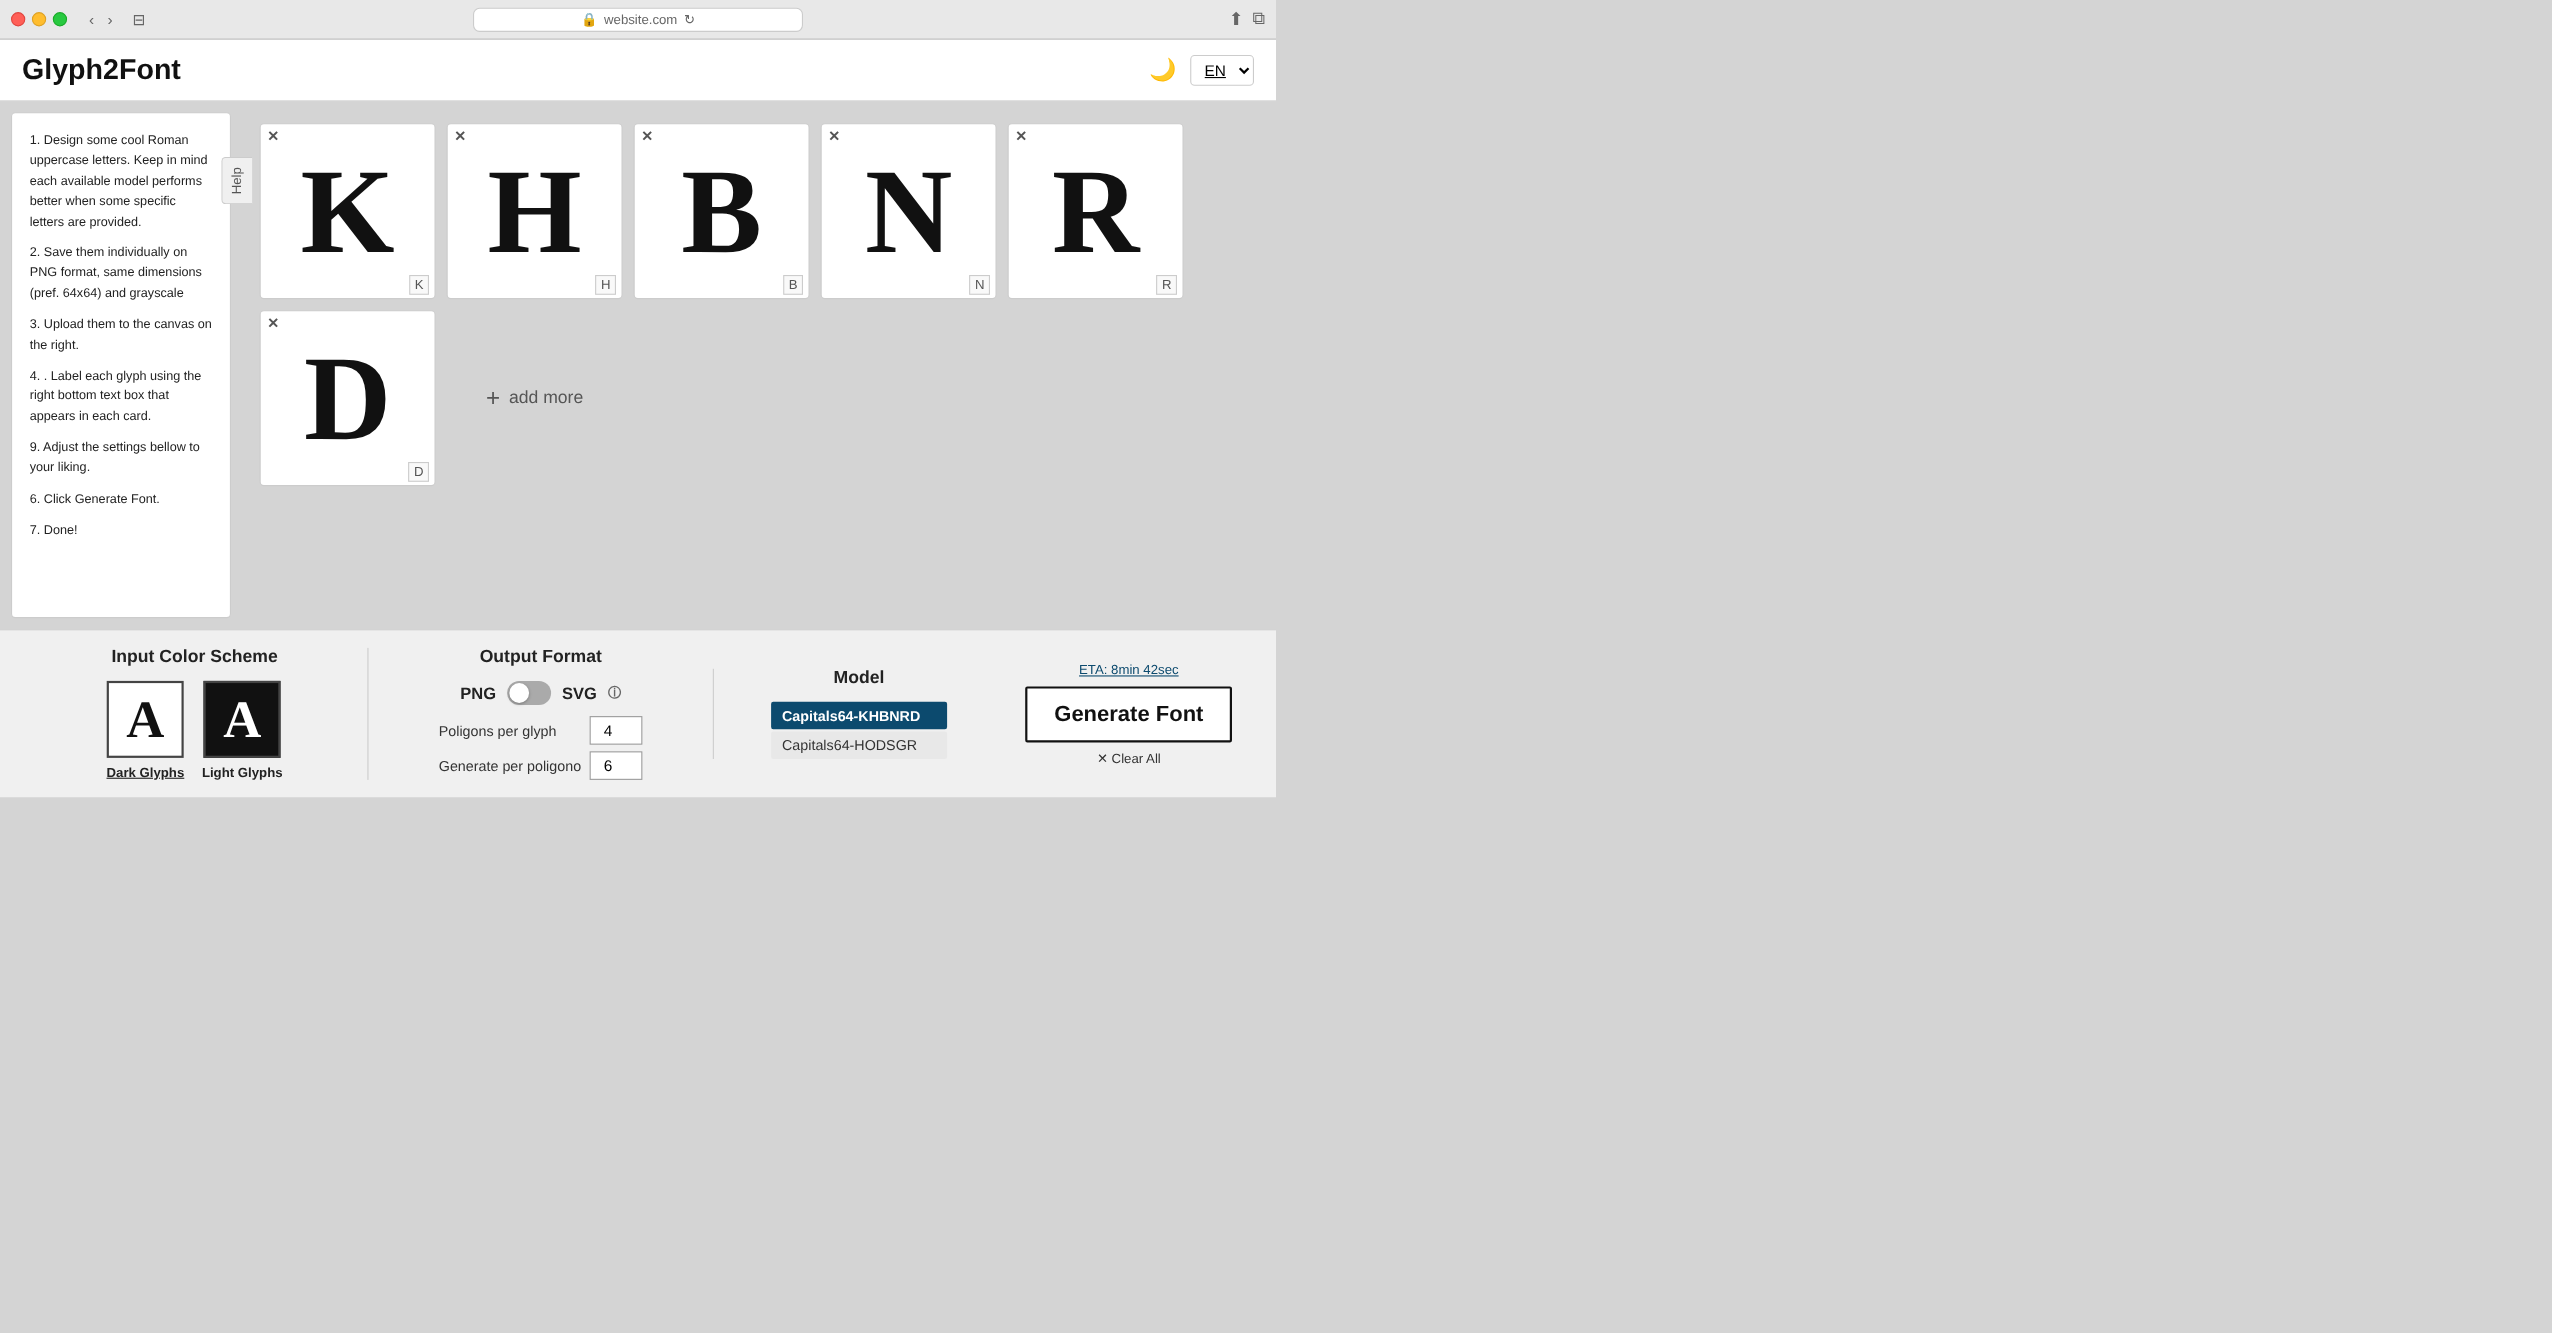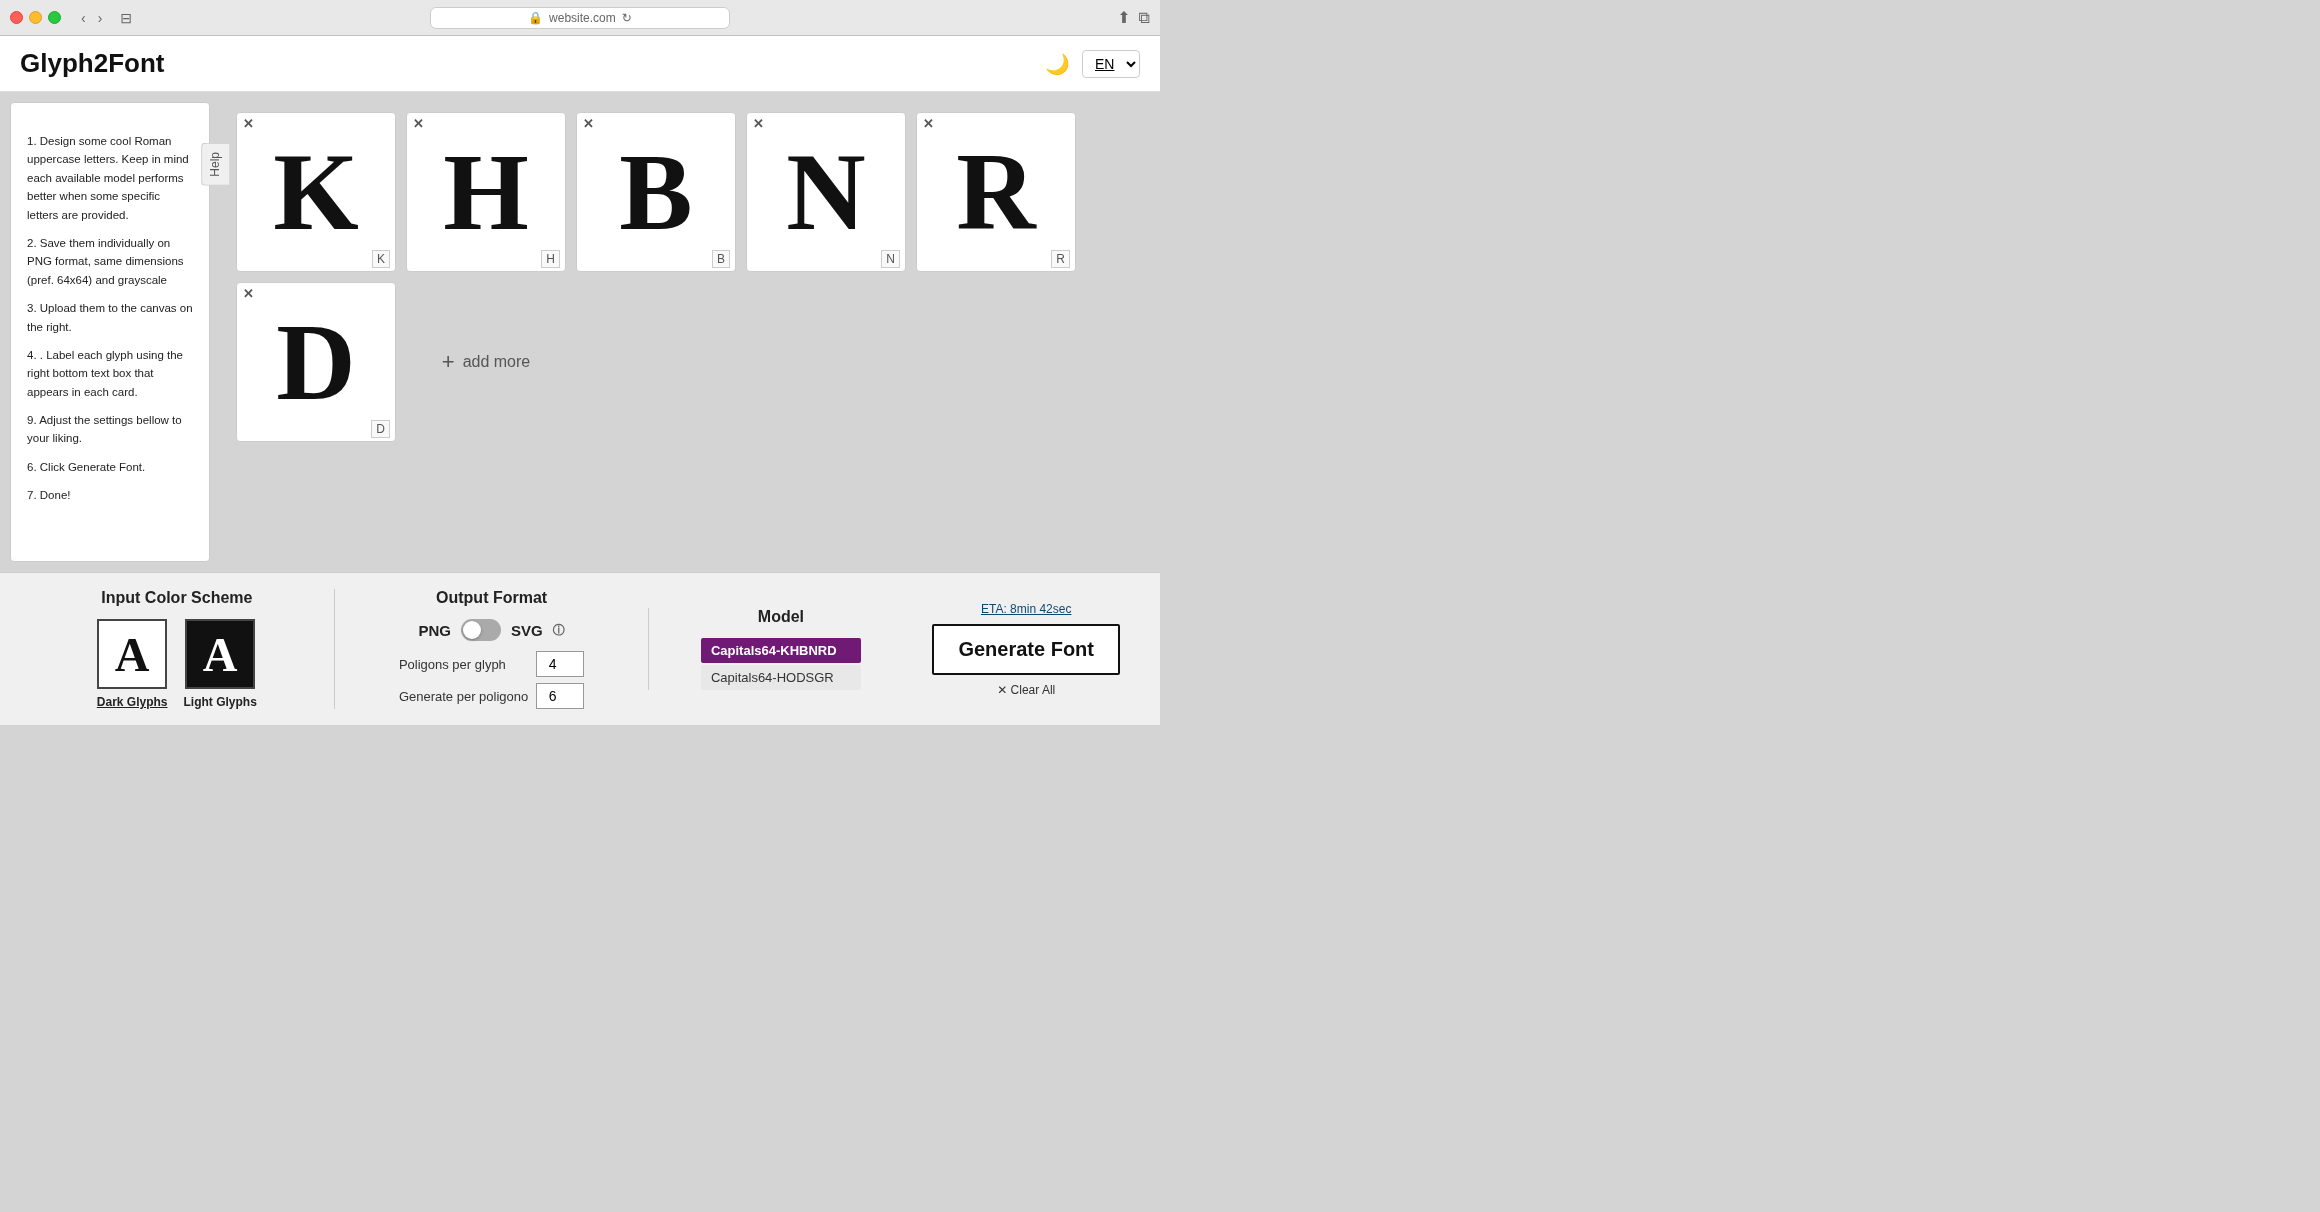--- a/index.html
+++ b/index.html
@@ -64,21 +64,21 @@
     .toggle-knob { width: 18px; height: 18px; background: #fff; border-radius: 50%; position: absolute; top: 2px; left: 2px; box-shadow: 0 1px 3px rgba(0,0,0,0.3); }
     .format-params { display: flex; flex-direction: column; gap: 6px; }
     .param-row { display: flex; align-items: center; justify-content: space-between; gap: 8px; font-size: 13px; color: #333; }
     .param-input { width: 48px; height: 26px; border: 1px solid #999; text-align: center; font-size: 14px; background: #fff; }
     .info-icon { font-size: 12px; color: #666; cursor: pointer; }
 
     
     .model-section { flex: 0.8; }
     .model-list { display: flex; flex-direction: column; gap: 2px; width: 160px; }
     .model-item { padding: 5px 10px; font-size: 13px; cursor: pointer; border-radius: 2px; }
-    .model-item.selected { background: #701a75; color: #fff; font-weight: bold; }
+    .model-item.selected { background: #0c4a6e; color: #fff; font-weight: bold; }
     .model-item.unselected { background: #e8e8e8; color: #333; }
 
     
     .generate-section { display: flex; flex-direction: column; align-items: center; gap: 8px; padding: 0 20px; }
     .eta-text { font-size: 12px; color: #0c4a6e; text-decoration: underline; }
     .generate-btn { background: #fff; border: 2px solid #111; font-size: 20px; font-weight: bold; color: #111; padding: 12px 24px; cursor: pointer; border-radius: 2px; white-space: nowrap; }
     .clear-all-btn { background: none; border: none; font-size: 12px; color: #333; cursor: pointer; text-decoration: none; }
   </style>
 </head>
 <body>
@@ -113,21 +113,21 @@
       <option>EN</option>
       <option>ES</option>
       <option>PT</option>
     </select>
   </div>
 </div>
 
 <div class="main-content">
 
   <div class="help-panel">
-    <p style="margin-bottom:10px;margin-top:13px;">1. Design some cool Roman uppercase letters. Keep in mind each available model performs better when some specific letters are provided.</p>
+    <p style="margin-bottom:10px;">1. Design some cool Roman uppercase letters. Keep in mind each available model performs better when some specific letters are provided.</p>
     <p style="margin-bottom:10px;">2. Save them individually on PNG format, same dimensions (pref. 64x64) and grayscale</p>
     <p style="margin-bottom:10px;">3. Upload them to the canvas on the right.</p>
     <p style="margin-bottom:10px;">4. . Label each glyph using the right bottom text box that appears in each card.</p>
     <p style="margin-bottom:10px;">9. Adjust the settings bellow to your liking.</p>
     <p style="margin-bottom:10px;">6. Click Generate Font.</p>
     <p>7. Done!</p>
     <div class="help-tab">Help</div>
   </div>
 
   <div class="canvas-area">

